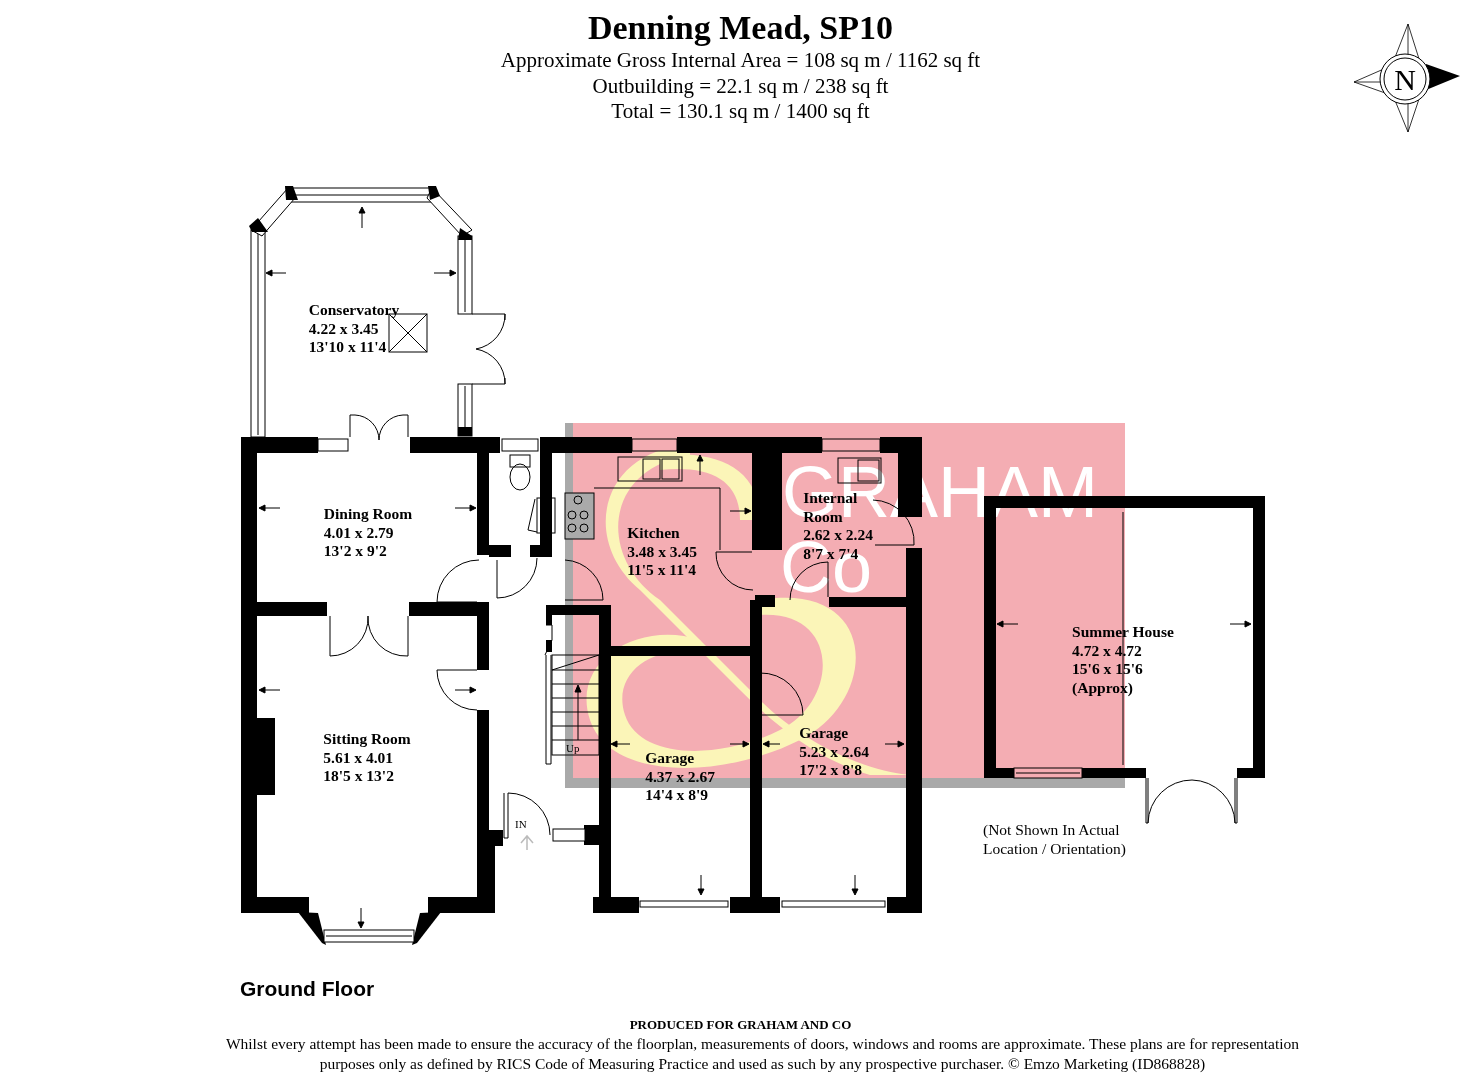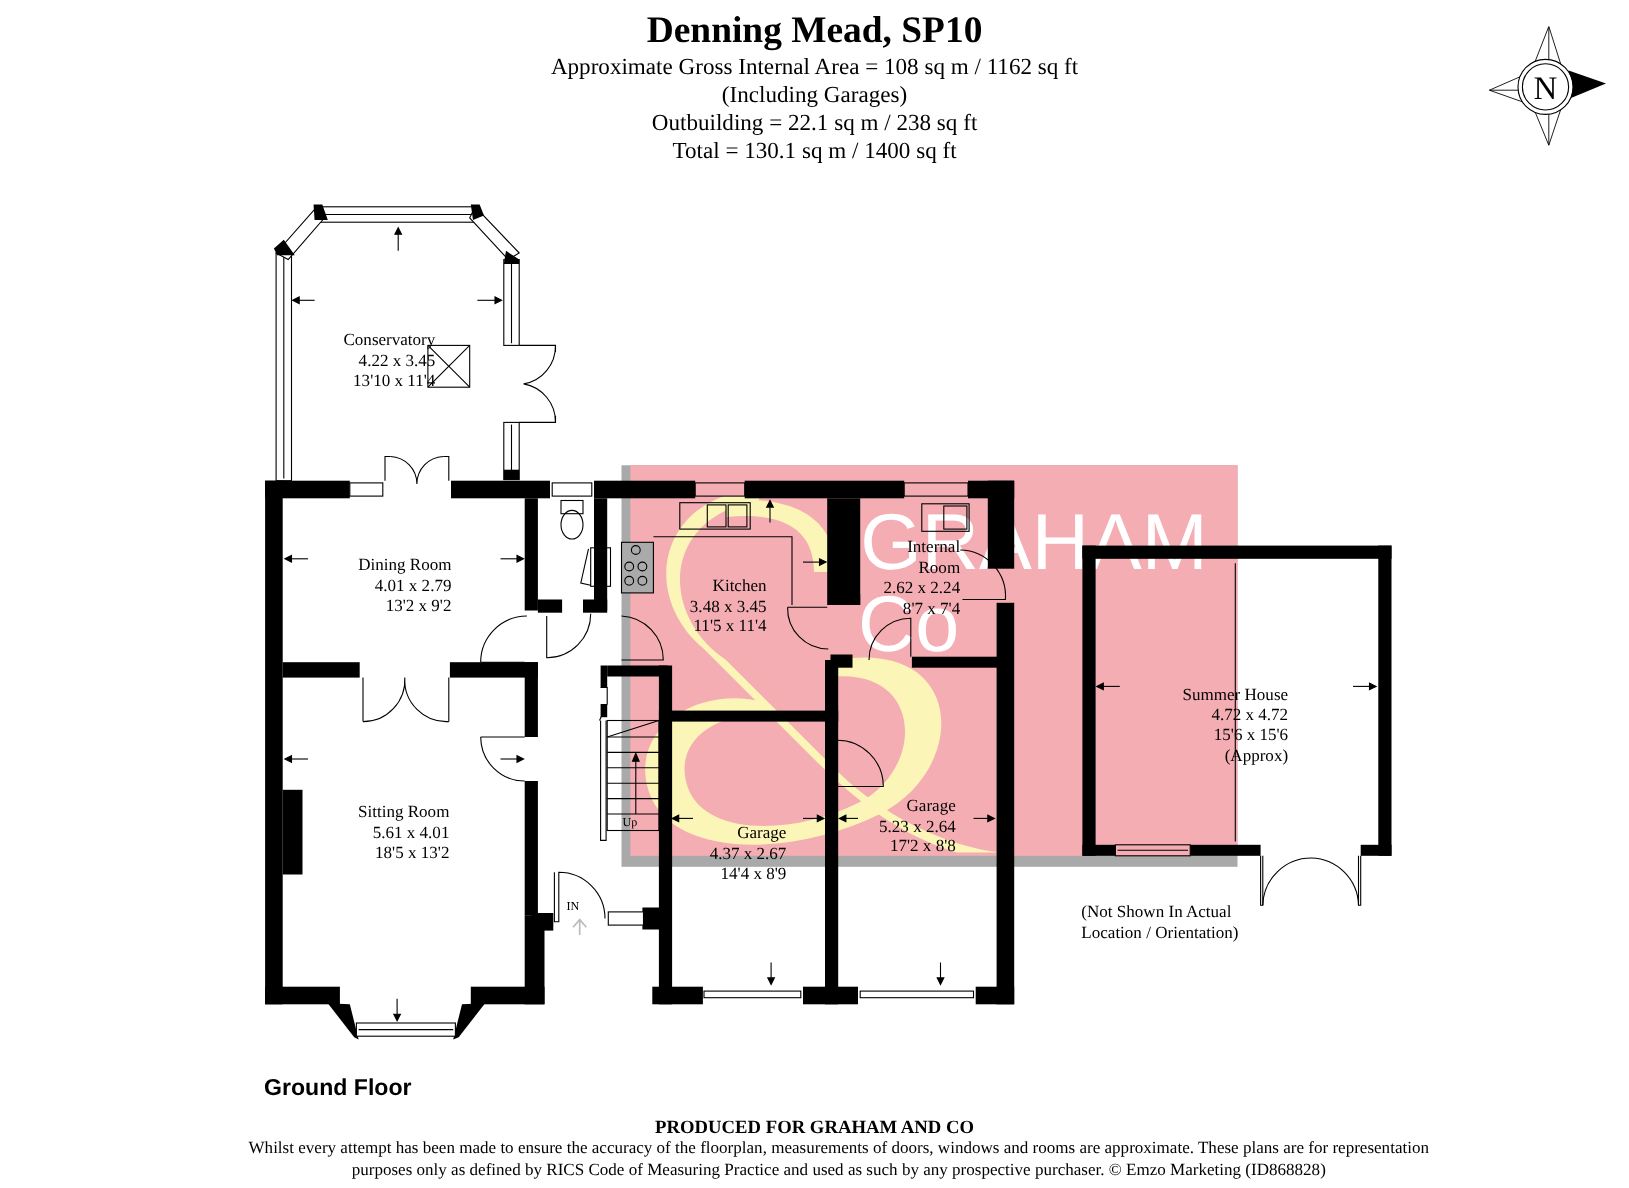--- a/index.html
+++ b/index.html
@@ -2,26 +2,26 @@
 <html><head>
   <meta charset="utf-8">
   <style>
     html, body { margin: 0; padding: 0; background: #ffffff; }
     body { width: 1481px; height: 1080px; position: relative; overflow: hidden; font-family: "Liberation Serif", "DejaVu Serif", serif; color: #000; }
     .header { position: absolute; left: 0; top: 8px; width: 1481px; text-align: center; }
     .title { font-size: 34px; font-weight: bold; line-height: 40px; margin: 0; }
     .sub { font-size: 21px; line-height: 25.5px; }
     .compass { position: absolute; left: 1350px; top: 24px; width: 110px; height: 110px; }
     svg.plan { position: absolute; left: 0; top: 0; width: 1481px; height: 1080px; }
-    .room-label { position: absolute; text-align: right; font-size: 15.5px; line-height: 18.5px; transform: translateX(-50%); white-space: nowrap; }
+    .room-label { position: absolute; text-align: left; font-size: 15.5px; line-height: 18.5px; transform: translateX(-50%); white-space: nowrap; font-weight: bold; }
     .floor-label { position: absolute; left: 240px; top: 963px; font-family: "Liberation Sans", "DejaVu Sans", sans-serif; font-weight: bold; font-size: 21px; margin-top: 14px; }
     .note { position: absolute; left: 983px; top: 820px; font-size: 15.5px; line-height: 19px; }
     .misc-label { position: absolute; font-size: 11px; }
     .footer { position: absolute; left: 0; top: 1015px; width: 1481px; text-align: center; }
-    .footer .produced { font-size: 17px; font-weight: bold; line-height: 19px; }
+    .footer .produced { font-size: 13px; font-weight: bold; line-height: 19px; }
     .footer .disclaimer { font-size: 15.5px; line-height: 19.5px; padding-left: 44px; }
   </style>
 </head>
 <body>
 
 <svg class="plan" viewBox="0 0 1481 1080" xmlns="http://www.w3.org/2000/svg">
 
   <g>
     <rect x="565" y="423" width="560" height="365" fill="#a9a9a9"></rect>
     <rect x="573" y="423" width="552" height="355" fill="#f4adb3"></rect>
@@ -244,21 +244,20 @@
   </g>
 
   <g fill="none" stroke="#bbbbbb" stroke-width="1.5">
     <path d="M521,843 L527,836 L533,843 M527,836 L527,850"></path>
   </g>
 </svg>
 
 <div class="header">
   <div class="title">Denning Mead, SP10</div>
   <div class="sub">Approximate Gross Internal Area = 108 sq m / 1162 sq ft</div>
-  <div class="sub">(Including Garages)</div>
   <div class="sub">Outbuilding = 22.1 sq m / 238 sq ft</div>
   <div class="sub">Total = 130.1 sq m / 1400 sq ft</div>
 </div>
 
 <svg class="compass" viewBox="0 0 110 110" xmlns="http://www.w3.org/2000/svg">
   <g fill="#fff" stroke="#000" stroke-width="0.8">
     <polygon points="58,0 44,36 70,38"></polygon>
     <polygon points="4,58 36,44 38,70"></polygon>
     <polygon points="58,108 44,74 70,72"></polygon>
     <line x1="58" y1="0" x2="58" y2="36"></line>

